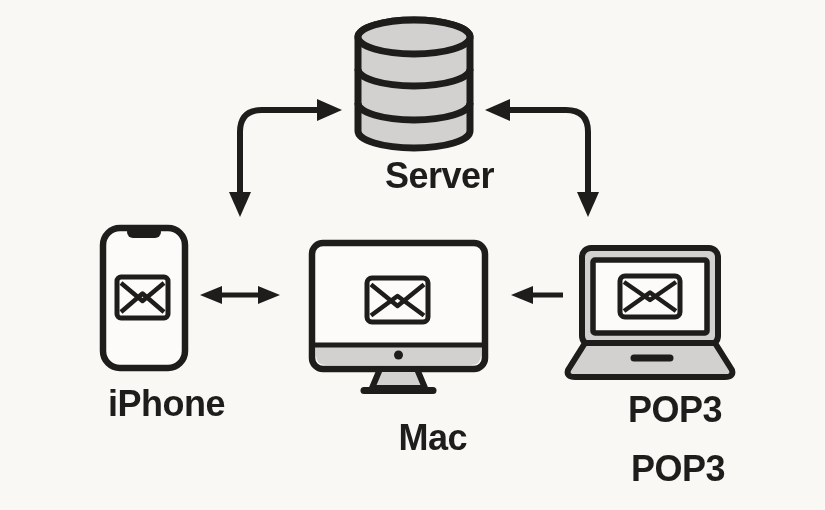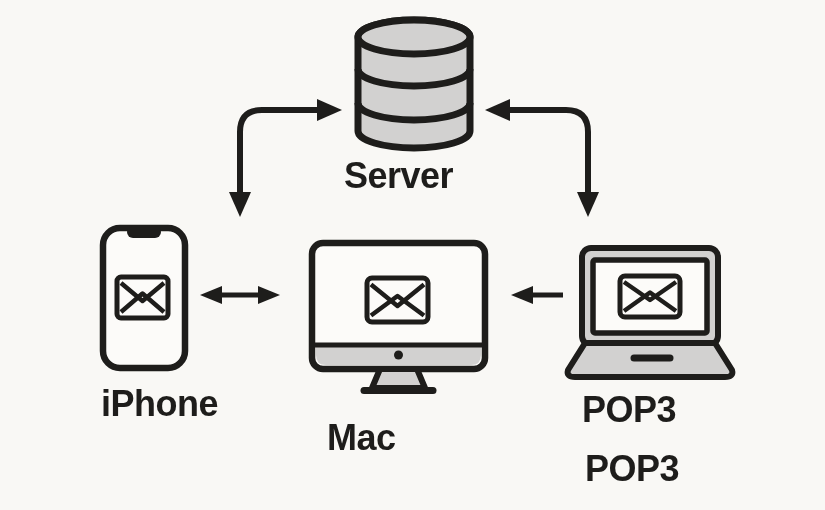--- a/index.html
+++ b/index.html
@@ -22,21 +22,21 @@
     background: var(--bg);
   }
   .abs { position: absolute; }
   .label {
     position: absolute;
     color: var(--ink);
     font-weight: 700;
     font-size: 36px;
     line-height: 36px;
     letter-spacing: -0.5px;
-    text-align: left;
+    text-align: right;
     white-space: nowrap;
   }
   
   .ink-stroke { stroke: var(--ink); fill: none; }
   .ink-fill   { fill: var(--ink); stroke: none; }
   .gray-body  { fill: var(--gray); stroke: var(--ink); }
   .paper-body { fill: var(--paper); stroke: var(--ink); }
   .gray-flat  { fill: var(--gray); stroke: none; }
 </style>
 </head>
@@ -66,21 +66,21 @@
 
   <svg class="abs" style="left:98px; top:224px;" width="92" height="150" viewBox="0 0 92 150">
     <rect class="paper-body" stroke-width="6.5" x="5" y="4" width="82" height="140" rx="17"></rect>
     <rect class="ink-fill" x="29" y="2" width="34" height="12" rx="6"></rect>
     <g>
       <rect class="paper-body" stroke-width="5" x="19" y="53" width="51" height="41" rx="4"></rect>
       <path class="ink-stroke" stroke-width="4.5" stroke-linejoin="round" d="M23 59 L44.5 77 L66 59"></path>
       <path class="ink-stroke" stroke-width="4.5" stroke-linejoin="round" d="M23 88 L44.5 69.5 L66 88"></path>
     </g>
   </svg>
-  <div class="label" style="left:101px; top:386px; width:140px;">iPhone</div>
+  <div class="label" style="left:85px; top:386px; width:140px;">iPhone</div>
 
   <svg class="abs" style="left:196px; top:282px;" width="88" height="26" viewBox="0 0 88 26">
     <line class="ink-stroke" stroke-width="5" x1="22" y1="13" x2="66" y2="13"></line>
     <polygon class="ink-fill" points="4,13 26,4 26,22"></polygon>
     <polygon class="ink-fill" points="84,13 62,4 62,22"></polygon>
   </svg>
 
   <svg class="abs" style="left:306px; top:238px;" width="186" height="158" viewBox="0 0 186 158">
     <rect class="paper-body" stroke-width="6.5" x="6" y="5" width="173" height="126" rx="11"></rect>
     <path class="gray-flat" d="M10 108 L175 108 L175 117 Q175 127 165 127 L20 127 Q10 127 10 117 Z"></path>

